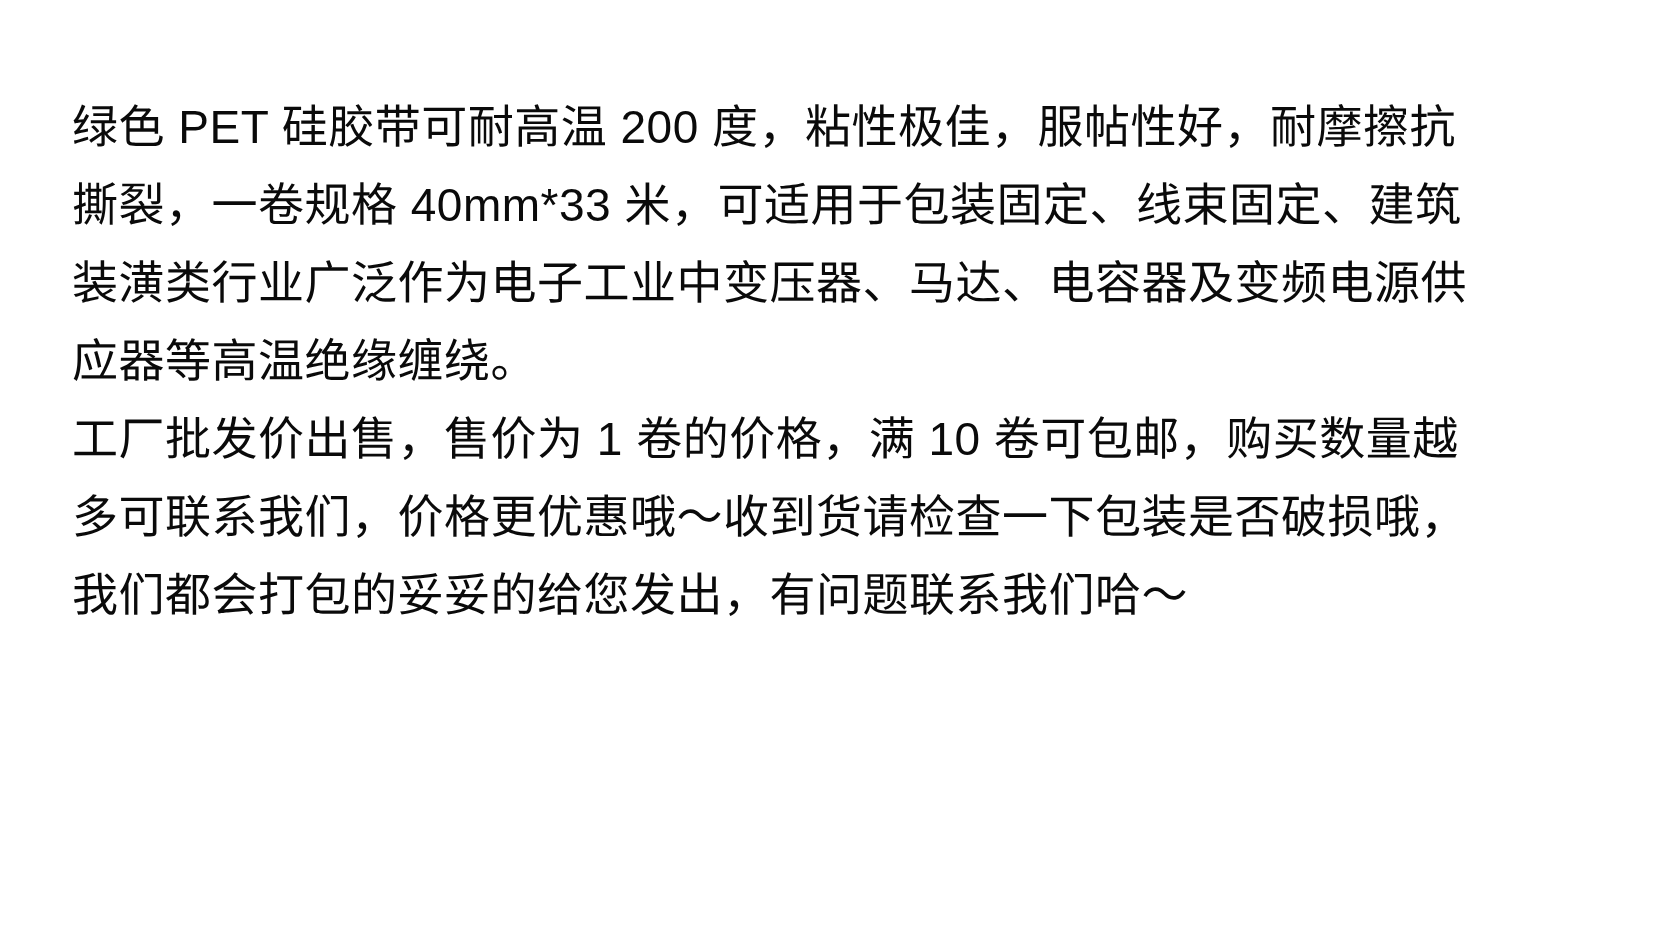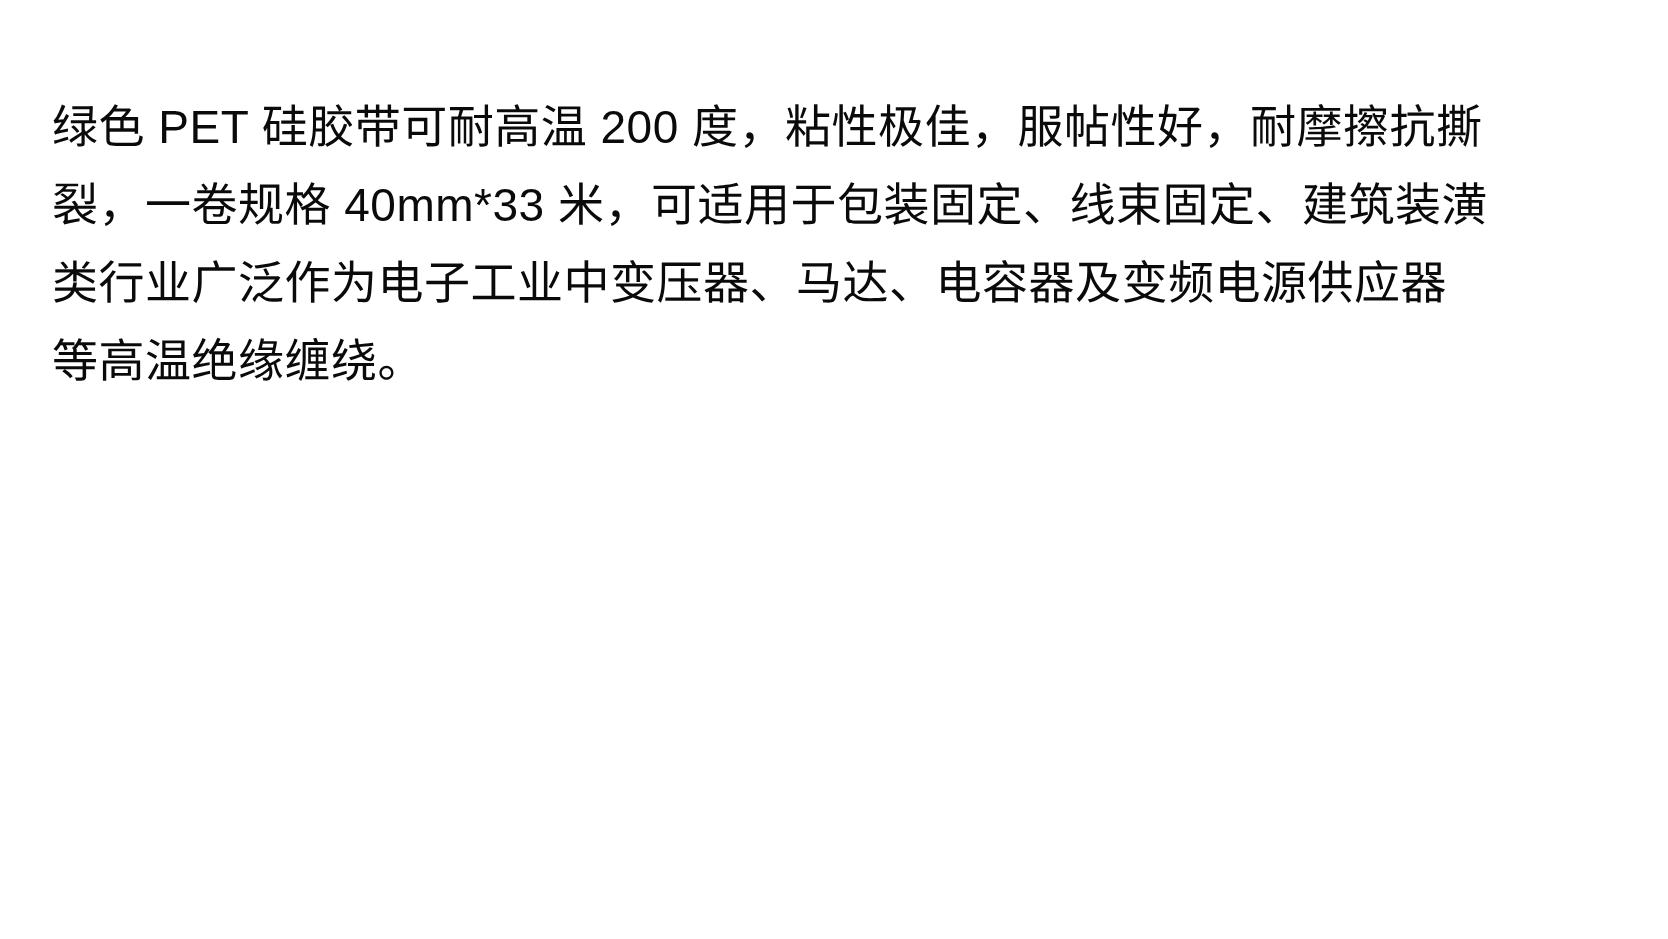--- a/index.html
+++ b/index.html
@@ -12,21 +12,21 @@
     height: 939px;
     font-family: "Liberation Sans", "DejaVu Sans", sans-serif;
     color: #000000;
     overflow: hidden;
   }
   .page {
     box-sizing: border-box;
     width: 1668px;
     height: 840px;
     background: #ffffff;
-    padding: 88px 180px 0 52px;
+    padding: 88px 180px 0 72px;
   }
   .doc-body {
     display: block;
   }
   .para {
     margin: 0;
     font-size: 46px;
     line-height: 78px;
     letter-spacing: 0.5px;
     font-weight: 500;
@@ -37,14 +37,15 @@
   .para + .para {
     margin-top: 0;
   }
 </style>
 </head>
 <body>
 
 <div class="page">
   <div class="doc-body">
     <p class="para">绿色 PET 硅胶带可耐高温 200 度，粘性极佳，服帖性好，耐摩擦抗撕裂，一卷规格 40mm*33 米，可适用于包装固定、线束固定、建筑装潢类行业广泛作为电子工业中变压器、马达、电容器及变频电源供应器等高温绝缘缠绕。</p>
+    <p class="para">工厂批发价出售，售价为 1 卷的价格，满 10 卷可包邮，购买数量越多可联系我们，价格更优惠哦～收到货请检查一下包装是否破损哦，我们都会打包的妥妥的给您发出，有问题联系我们哈～</p>
   </div>
 </div>
 
 </body></html>

